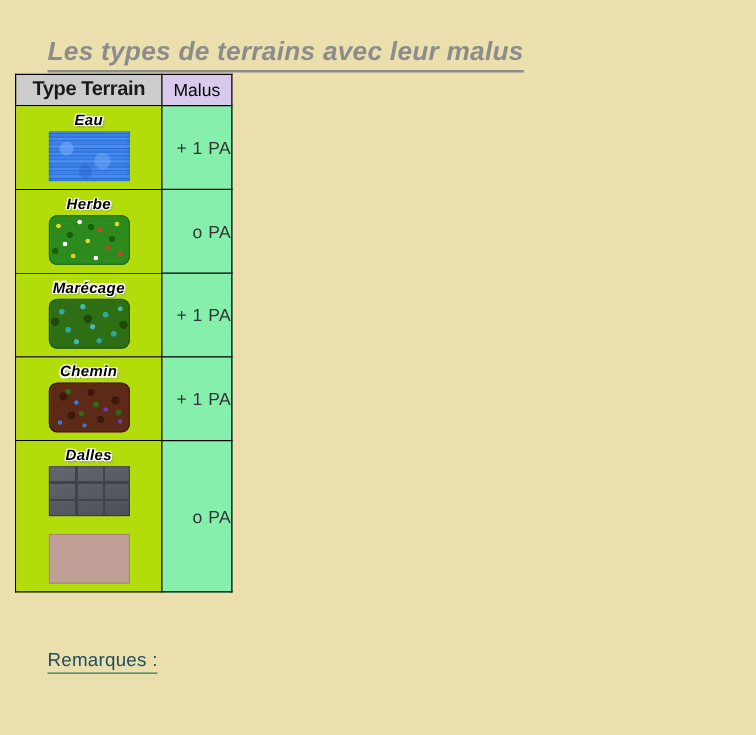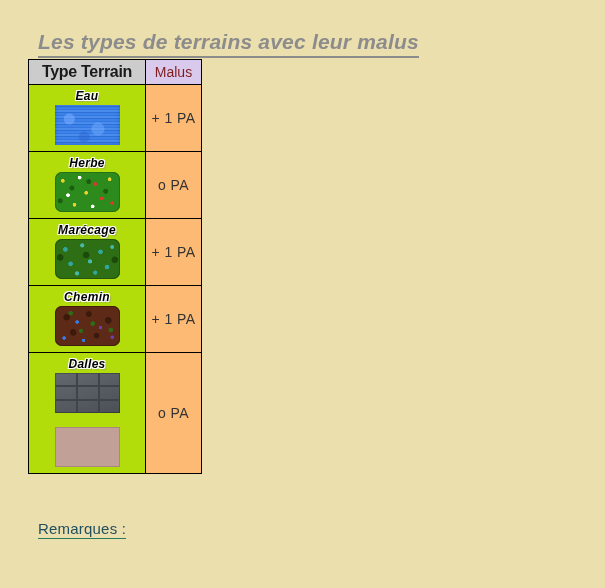--- a/index.html
+++ b/index.html
@@ -30,21 +30,21 @@
   .page-title .title-underline {
     display: block;
     height: 2px;
     background: #8c8c8c;
     margin-top: 2px;
   }
 
   
   .terrain-table {
     position: absolute;
-    left: 28px;
+    left: 12px;
     top: 59px;
     border-collapse: collapse;
     table-layout: fixed;
     padding-left: 12px;
   }
   .terrain-table td, .terrain-table th {
     border: 1px solid #000;
     padding: 0;
     margin: 0;
   }
@@ -59,34 +59,34 @@
     color: #1a1a1a;
     text-align: center;
     vertical-align: middle;
     letter-spacing: -0.3px;
   }
   .th-malus {
     background: #d9c9ec;
     height: 24px;
     font-size: 14px;
     font-weight: normal;
-    color: #7f1d1d;
+    color: #000000;
     text-align: center;
     vertical-align: middle;
   }
 
   .cell-terrain {
     background: #b2dd0a;
     text-align: center;
     vertical-align: top;
     position: relative;
   }
   .cell-malus {
-    background: #fdba74;
-    text-align: center;
+    background: #86efac;
+    text-align: right;
     vertical-align: middle;
     font-size: 14px;
     color: #333333;
     letter-spacing: 0.4px;
   }
 
   .terrain-name {
     display: block;
     font-size: 12px;
     font-weight: bold;

